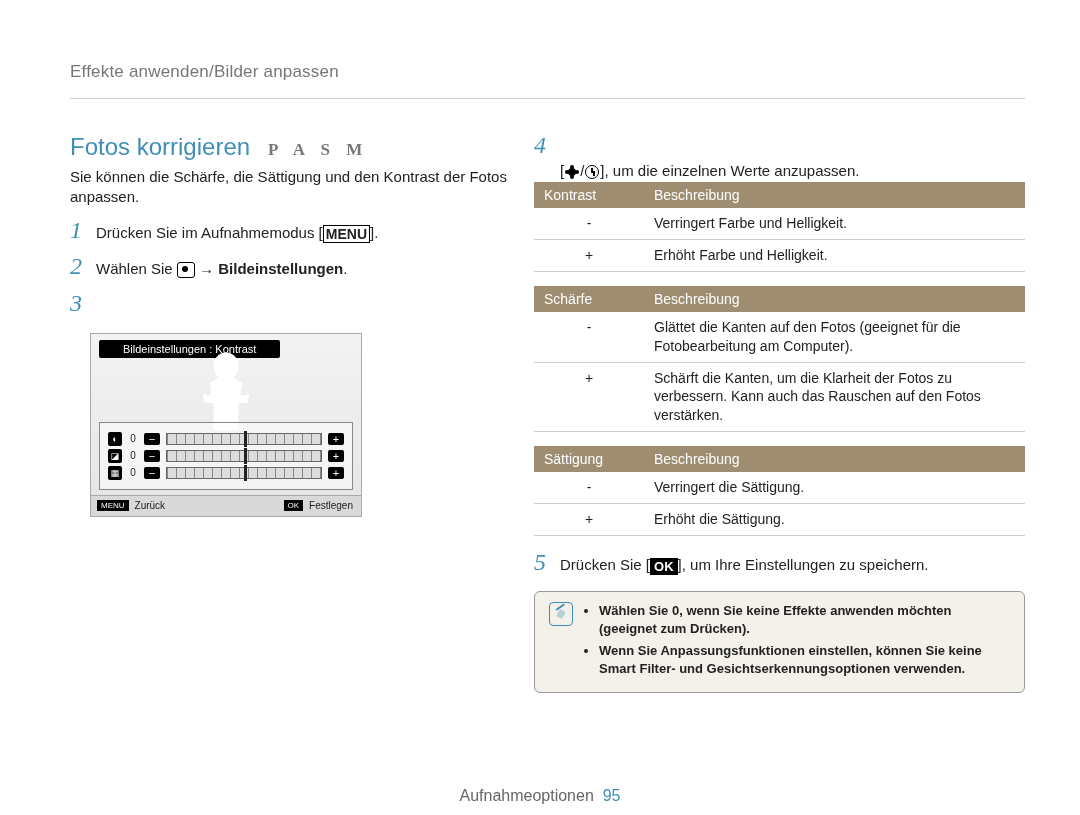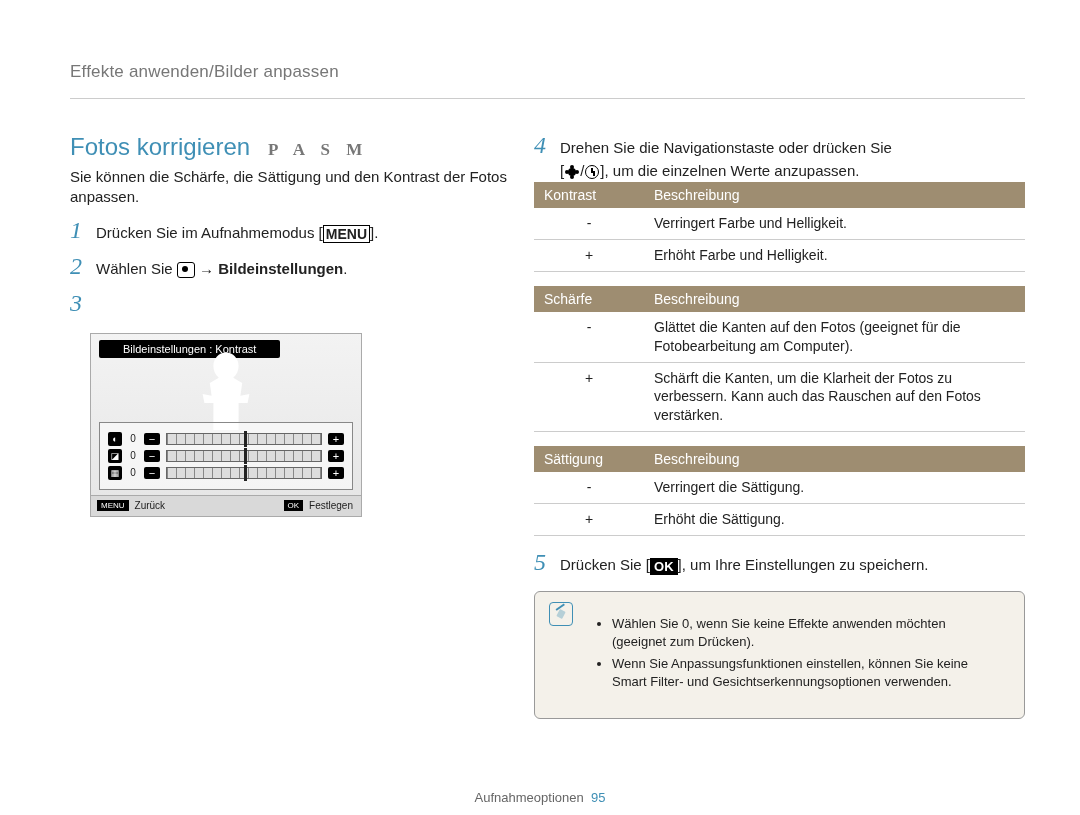--- a/index.html
+++ b/index.html
@@ -206,26 +206,26 @@
   .note-icon::before{
     content:''; position:absolute; left:6px; top:6px; width:10px; height:10px;
     background:#3f8fb5; transform:rotate(-12deg);
     clip-path: polygon(0 60%, 50% 0, 100% 40%, 50% 100%);
     opacity:0.35;
   }
   .note-icon::after{
     content:''; position:absolute; left:6px; top:6px; width:10px; height:1.5px;
     background:#3f8fb5; transform:rotate(-35deg); transform-origin:left;
   }
-  .note ul{ margin:13px; padding-left:14px; }
+  .note ul{ margin:0; padding-left:14px;font-weight:bold; }
   .note li{ margin-bottom:4px; line-height:1.4; }
 
   .page-footer{
     position:absolute; bottom:10px; left:0; right:0;
-    text-align:center; font-size:13px; color:#666;
+    text-align:center; font-size:16px; color:#666;
   }
   .page-footer .pg{ color:#3f8fb5; }
 </style>
 </head>
 <body>
 
 <div class="page">
 
   <div class="breadcrumb">Effekte anwenden/Bilder anpassen</div>
 
@@ -299,21 +299,21 @@
         </div>
       </div>
 
     </div>
 
     <div class="col-right">
 
       <div class="step" style="margin-top:0">
         <div class="step-num">4</div>
         <div class="step-text">
-          <span>Drehen Sie die Navigationstaste oder drücken Sie</span><br>
+          <br>
           <span>[</span><span class="flower-icon"></span><span>/</span><span class="clock-icon"></span><span>], um die einzelnen Werte anzupassen.</span>
         </div>
       </div>
 
       <table class="desc">
         <tbody>
             <tr>
               <th>Kontrast</th>
               <th>Beschreibung</th>
             </tr>

